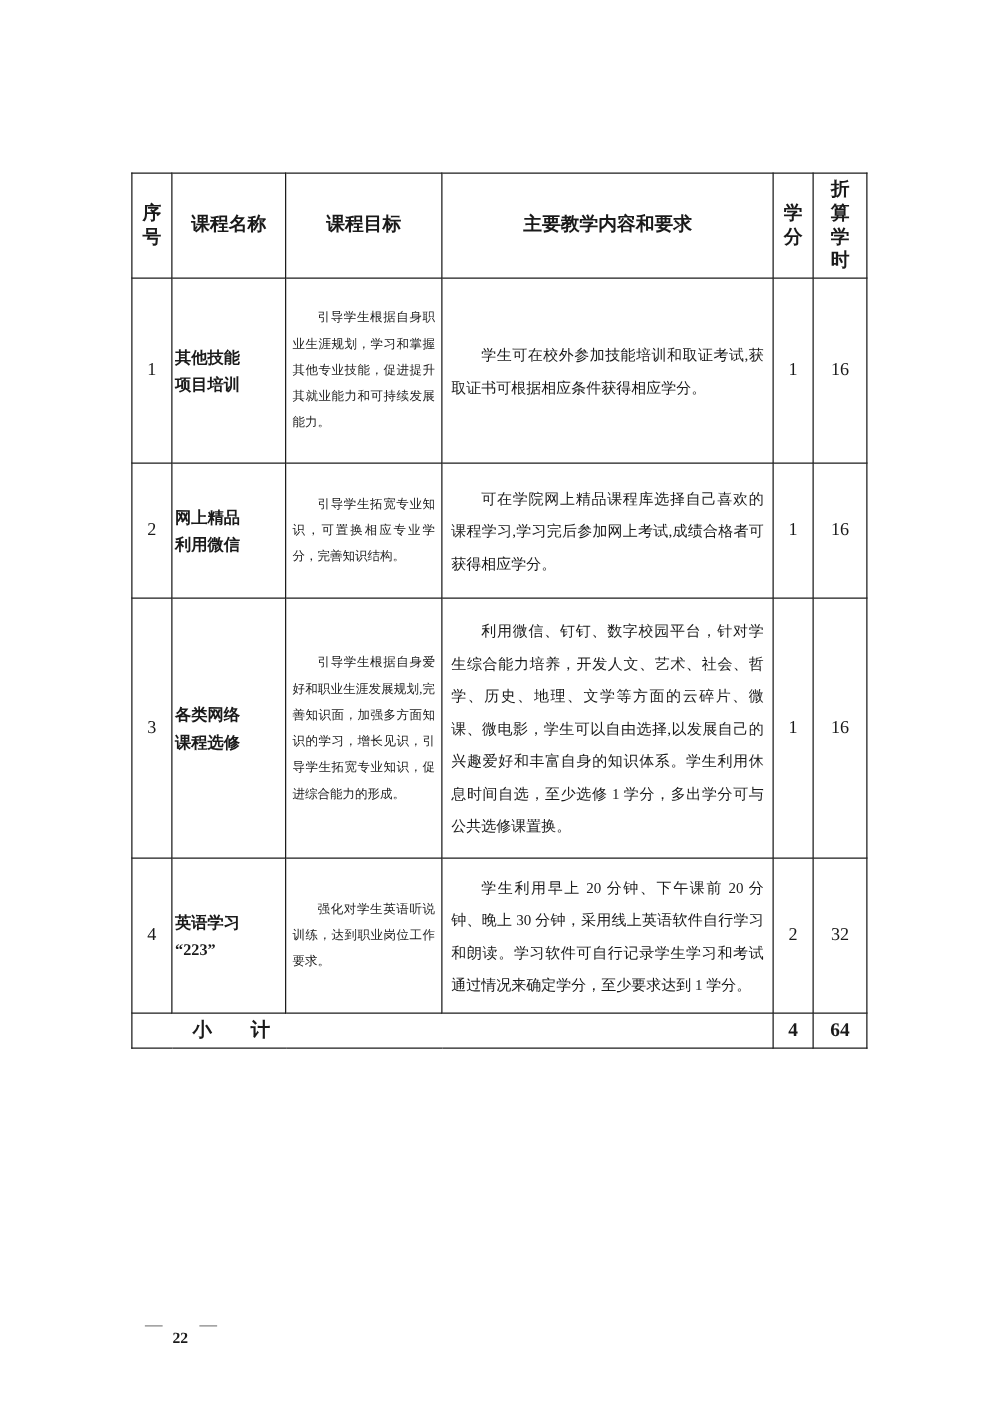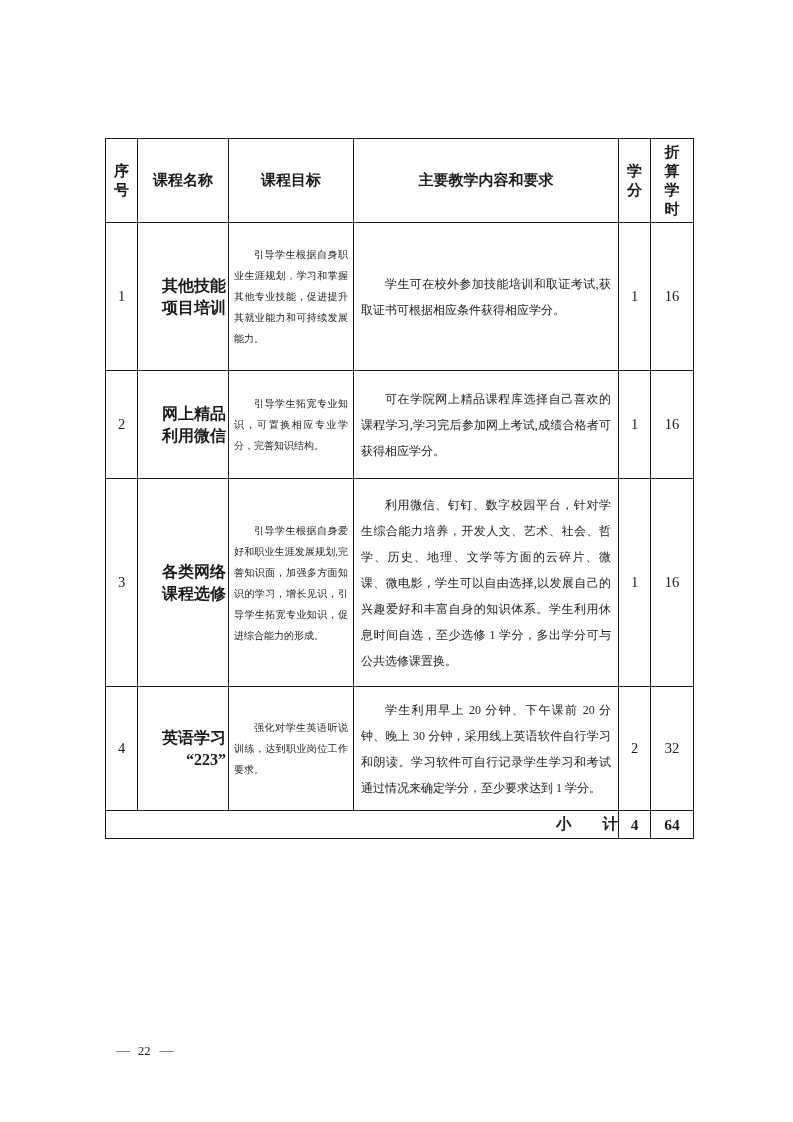--- a/index.html
+++ b/index.html
@@ -41,23 +41,23 @@
   #rows-body tr:nth-child(1) { height: 148px; }
   #rows-body tr:nth-child(2) { height: 108px; }
   #rows-body tr:nth-child(3) { height: 208px; }
   #rows-body tr:nth-child(4) { height: 124px; }
 
   td.c-no, td.c-credit, td.c-hours {
     text-align: center;
     font-size: 14.5px;
   }
   td.c-name {
-    text-align: right;
+    text-align: left;
     font-weight: bold;
-    font-size: 16px;
+    font-size: 13px;
     line-height: 22px;
     padding: 2px 2px;
   }
   td.c-obj {
     font-size: 10px;
     line-height: 21px;
     text-align: justify;
     text-indent: 2em;
     padding: 12px 5px;
   }
@@ -65,21 +65,21 @@
     font-size: 12px;
     line-height: 26px;
     text-align: justify;
     text-indent: 2em;
     padding: 2px 7px;
   }
 
   
   tr.subtotal-row { height: 28px; }
   tr.subtotal-row td { font-weight: bold; font-size: 15.5px; }
-  td.subtotal-label { padding-left: 48px; text-align: right; }
+  td.subtotal-label { padding-left: 48px; text-align: left; }
   td.subtotal-val { text-align: center; }
 
   
   tr.note-row { height: 109px; }
   td.note-cell {
     font-size: 14.5px;
     line-height: 21.5px;
     text-align: justify;
     text-indent: 2em;
     padding: 3px 8px;
@@ -90,21 +90,21 @@
   .page-footer {
     position: absolute;
     left: 116px;
     top: 1043px;
     display: flex;
     align-items: center;
     gap: 9px;
     color: #333333;
   }
   .page-footer .dash { font-size: 14px; color: #555555; letter-spacing: -1px; }
-  .page-footer .num { font-size: 12.5px; font-weight: normal; color: #1a1a1a; }
+  .page-footer .num { font-size: 12.5px; font-weight: bold; color: #1a1a1a; margin-top: 20px; }
 </style>
 </head>
 <body>
 
 <table class="course-table">
   <colgroup>
     <col style="width:32px">
     <col style="width:91px">
     <col style="width:125px">
     <col style="width:265px">

